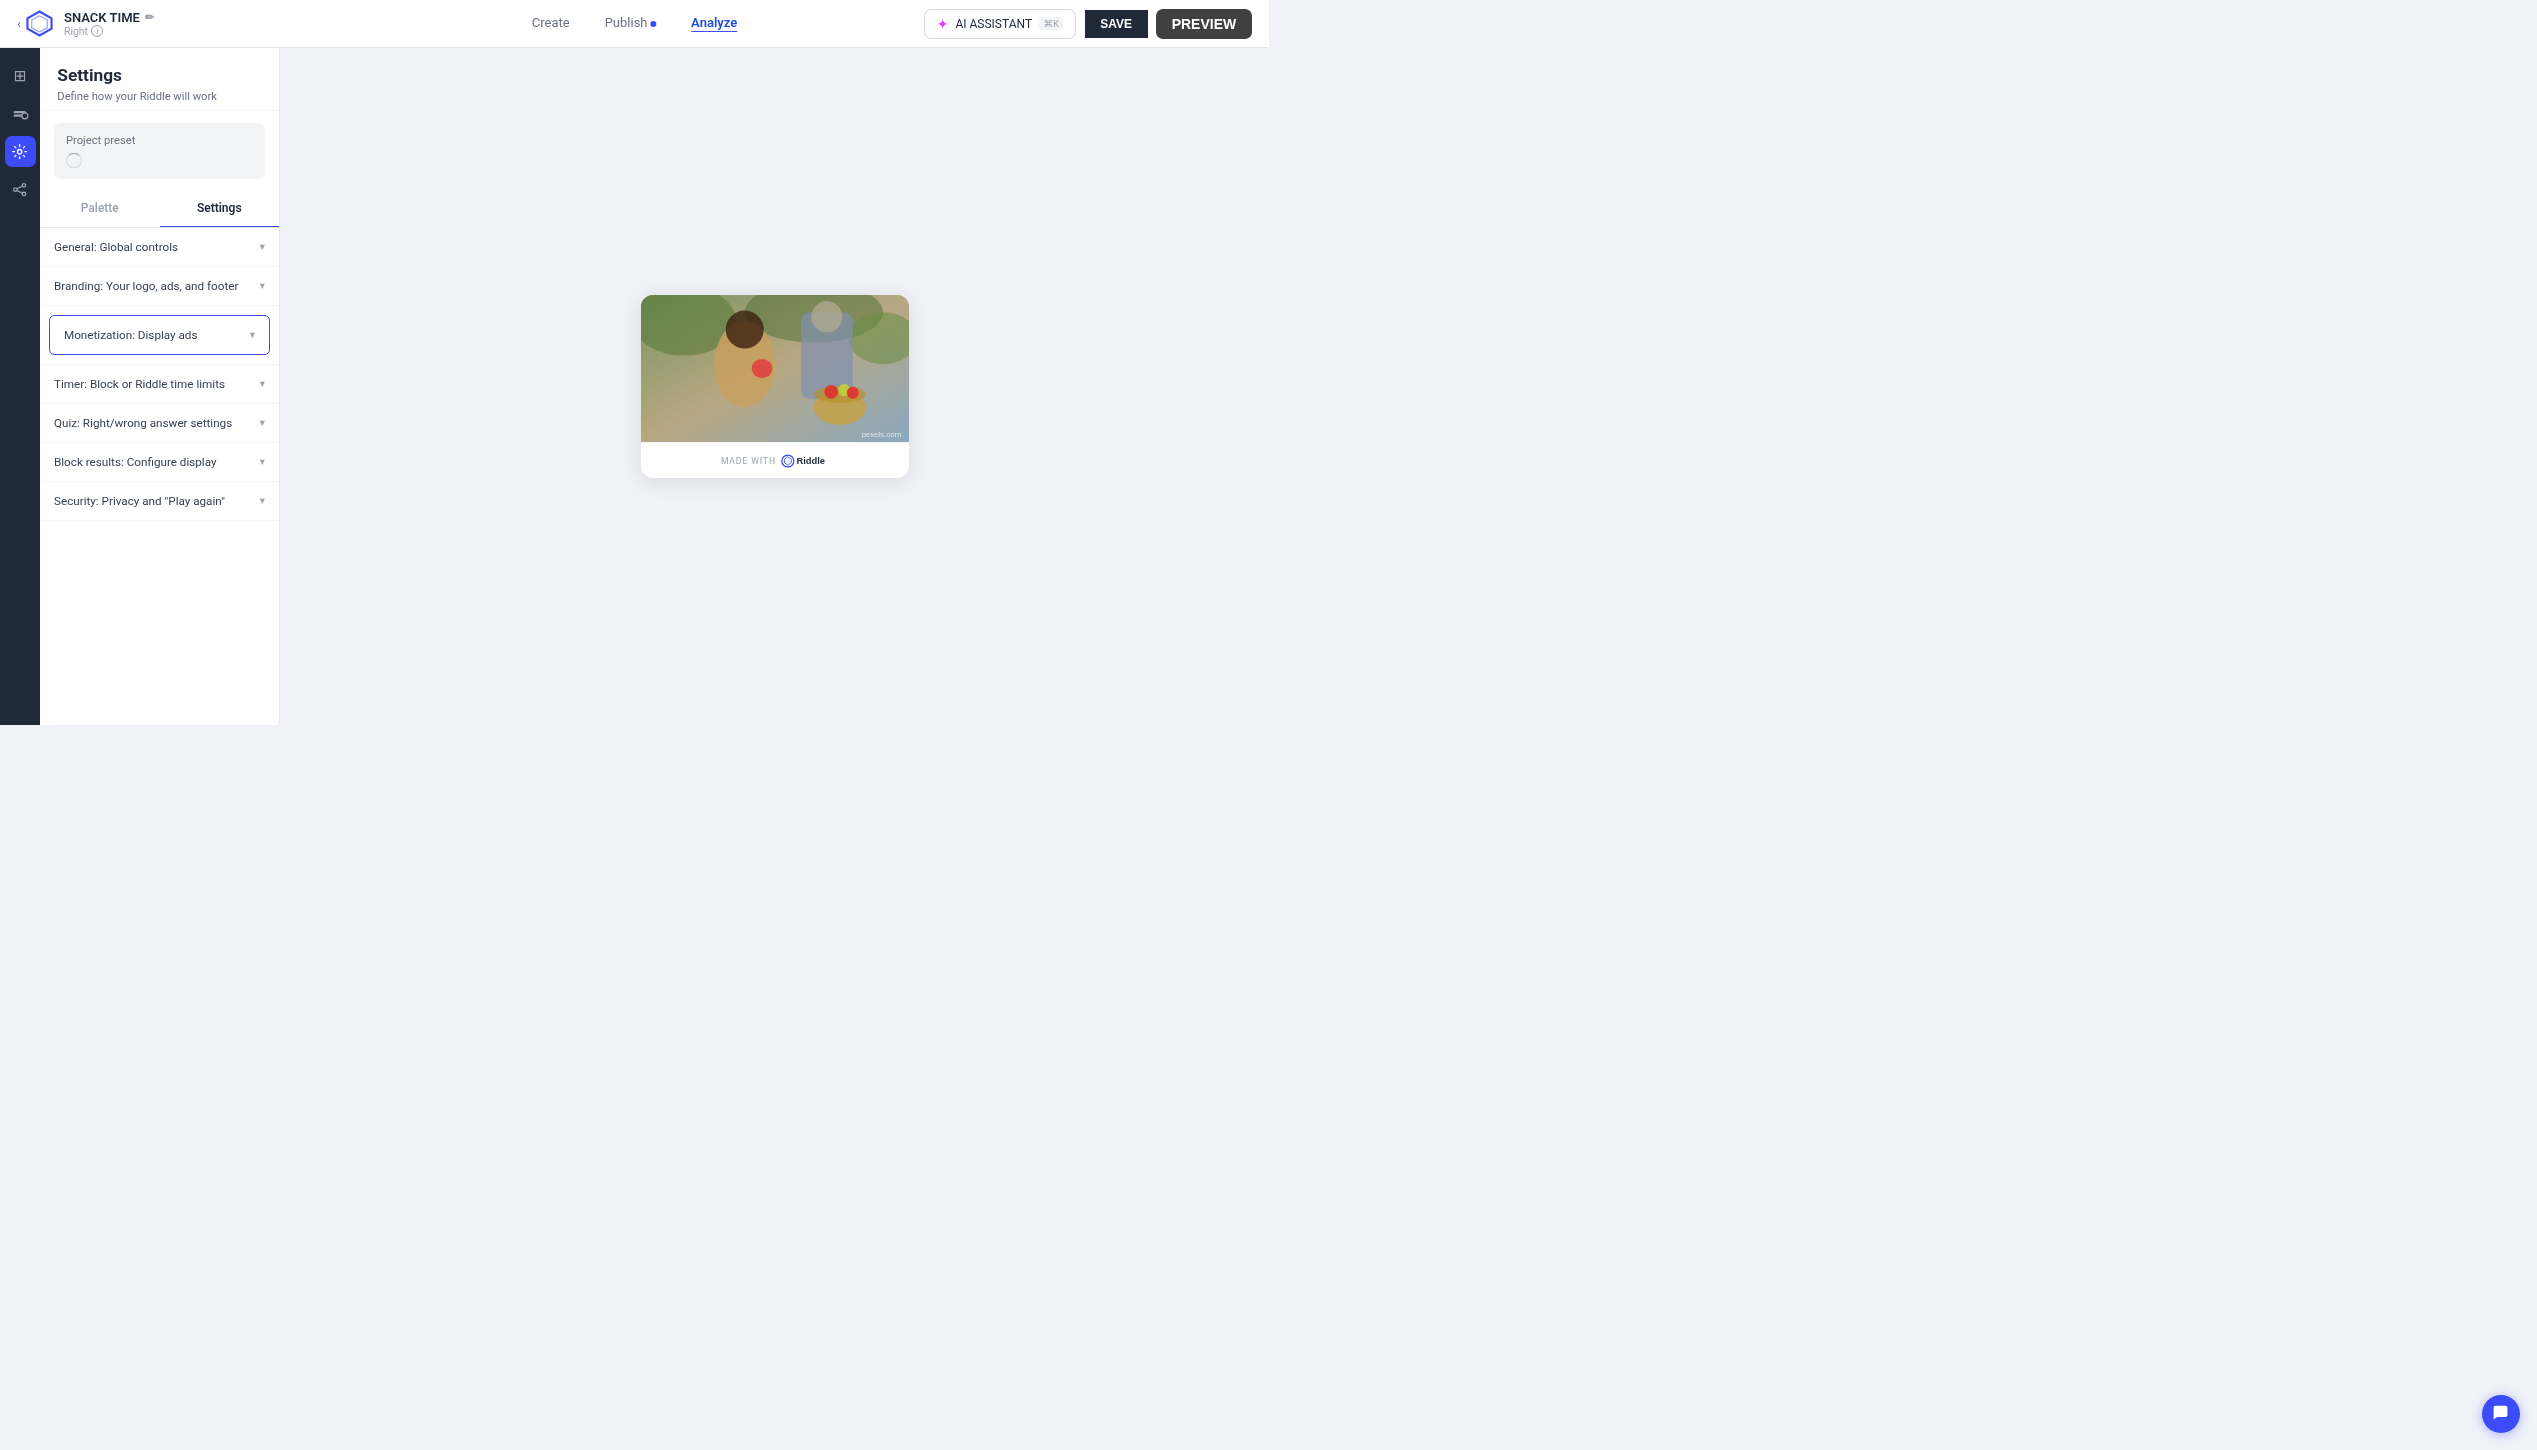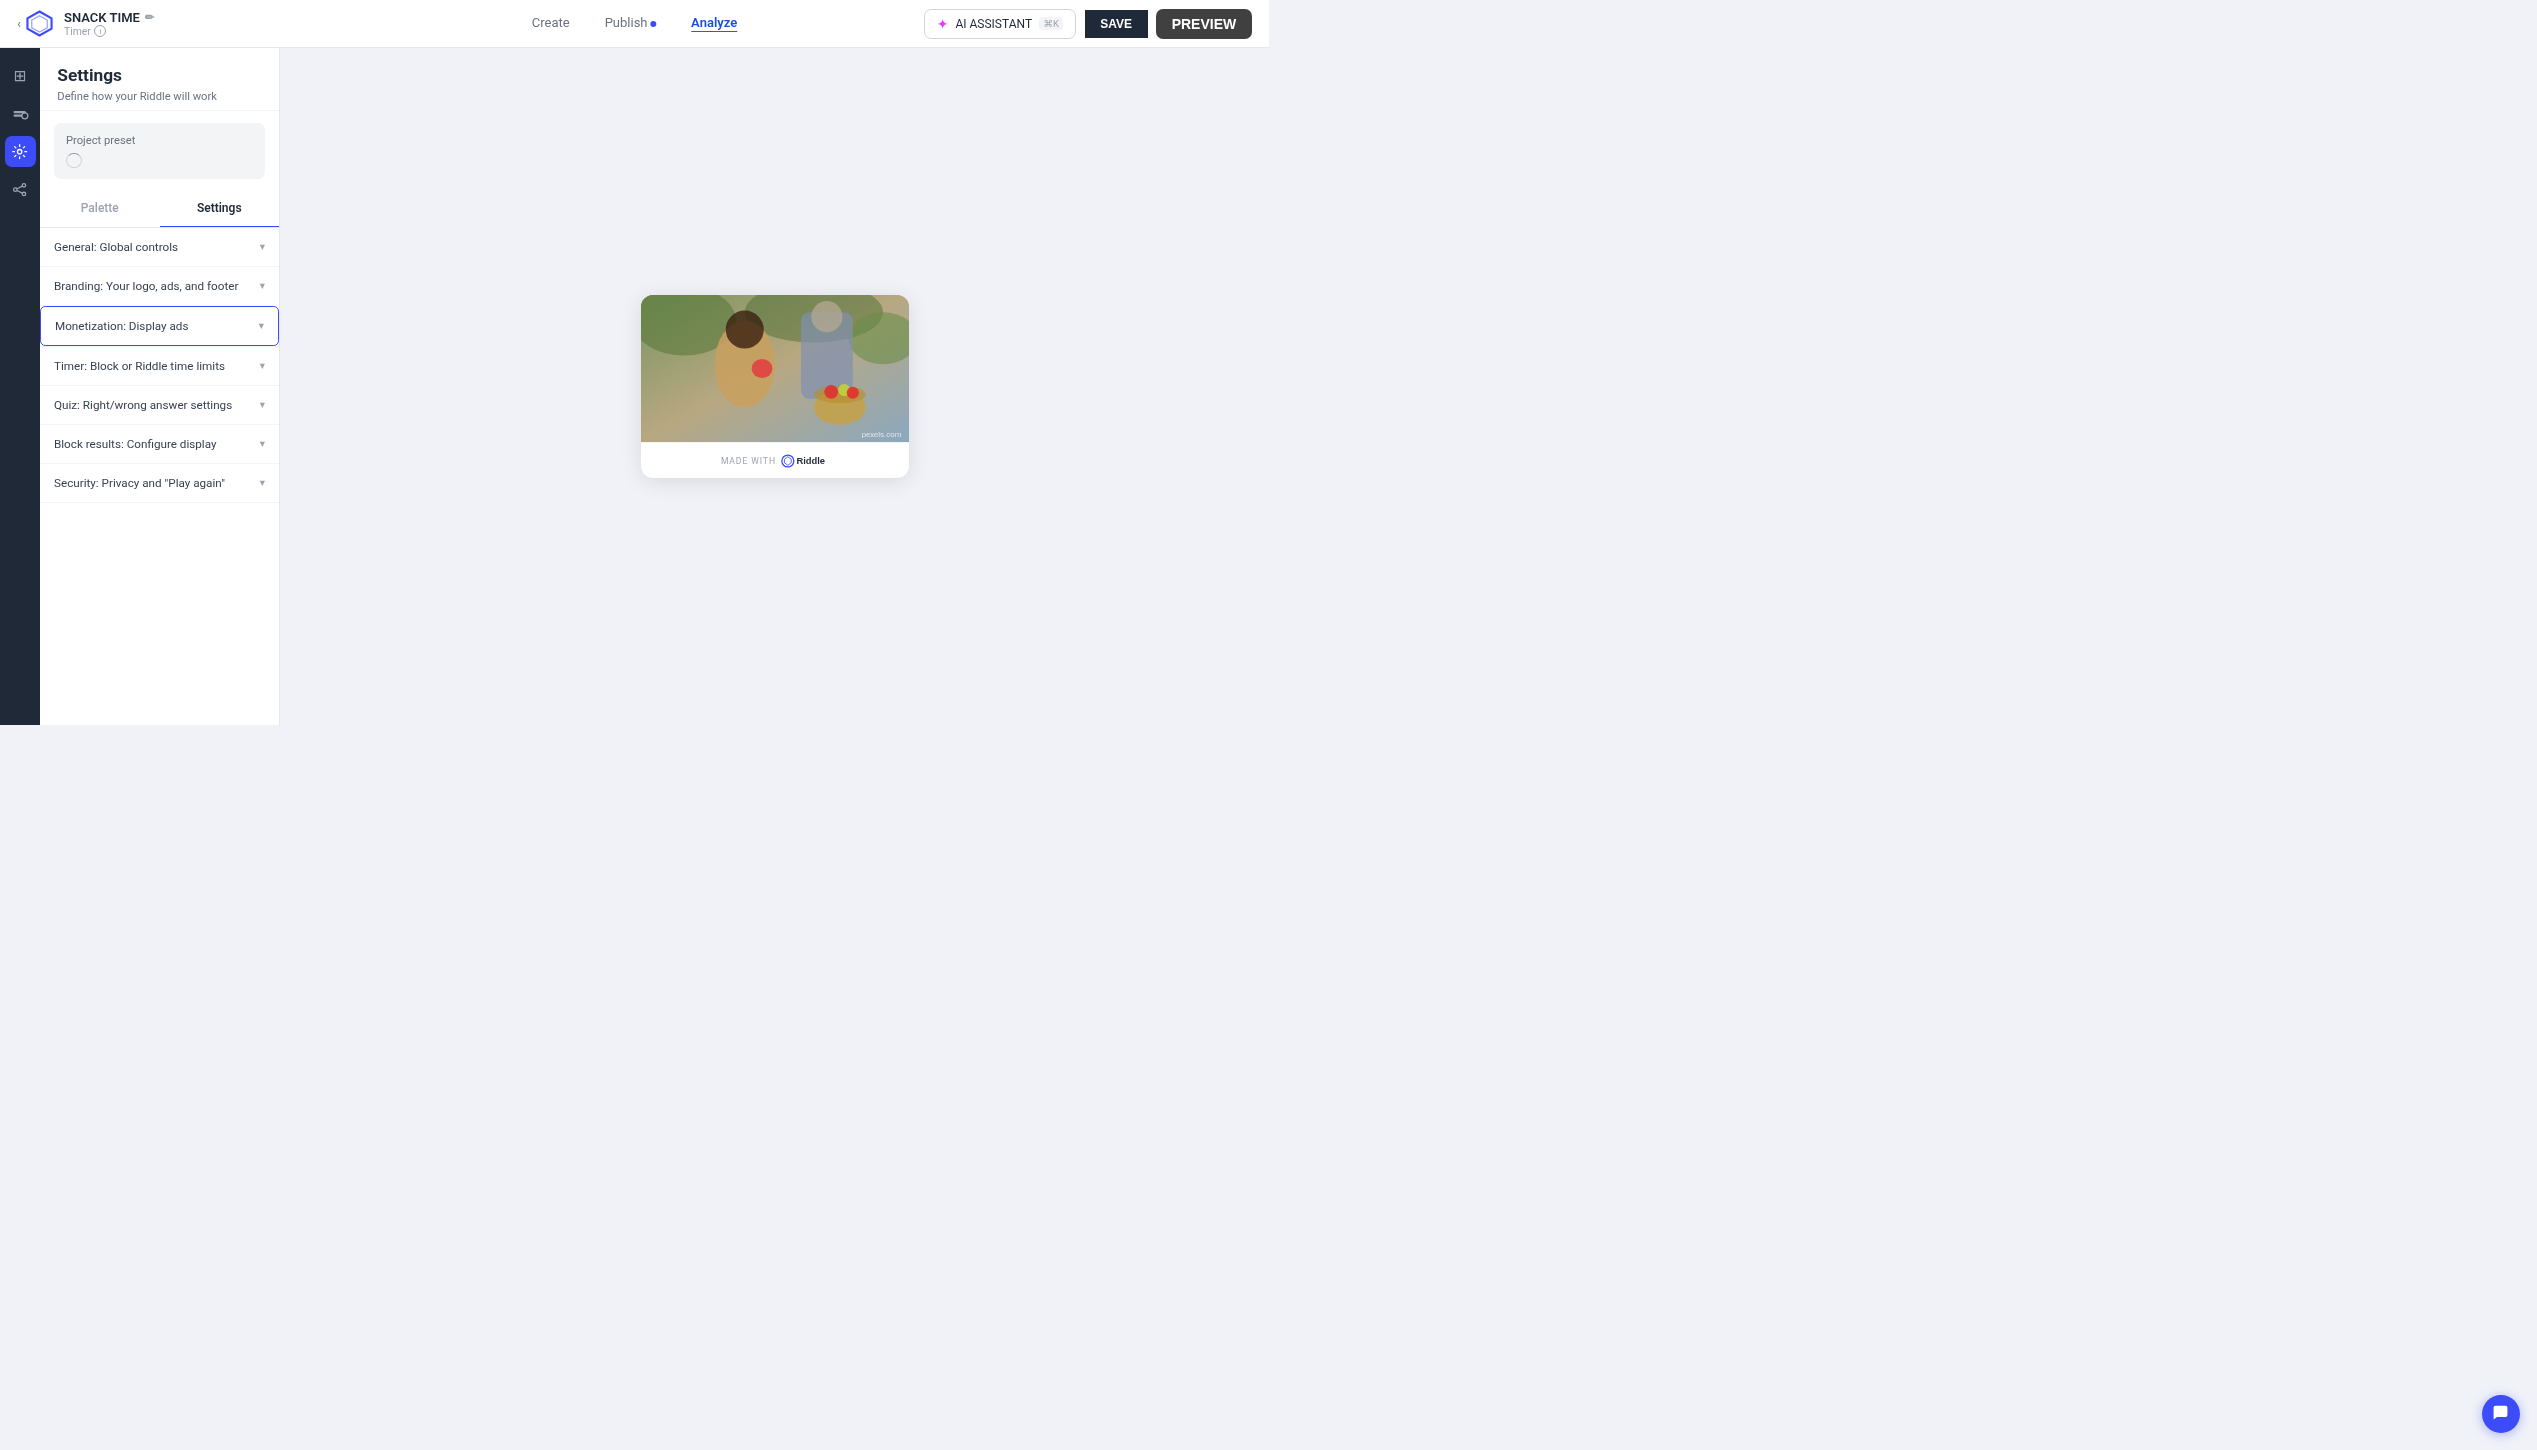--- a/index.html
+++ b/index.html
@@ -357,21 +357,21 @@
         <polygon points="18,4 32,12 32,24 18,32 4,24 4,12" fill="none" stroke="#3b4cf8" stroke-width="2.5"></polygon>
         <polygon points="18,9 27,14 27,23 18,28 9,23 9,14" fill="none" stroke="#3b4cf8" stroke-width="1.5" opacity="0.5"></polygon>
       </svg>
     </div>
     <div class="project-info">
       <div class="project-name">
         <span>SNACK TIME</span>
         <span style="font-size:11.2px;color:#9ca3af;cursor:pointer;">✏</span>
       </div>
       <div class="project-type">
-        <span>Timer</span>
+        <span>Right</span>
         <span style="width:12px;height:12px;border-radius:50%;border:0.9px solid #9ca3af;display:inline-flex;align-items:center;justify-content:center;font-size:7.8px;color:#9ca3af;cursor:pointer;">i</span>
       </div>
     </div>
   </div>
 
   <div class="topnav-center">
     <span class="nav-link">Create</span>
     <span class="nav-link">
       <span>Publish</span><span class="nav-badge"></span>
     </span>
@@ -444,21 +444,21 @@
       </div>
 
       <div class="accordion-item">
         <div class="accordion-header">
           <span>Branding: Your logo, ads, and footer</span>
           <span class="chevron">▾</span>
         </div>
       </div>
 
       <div class="accordion-item highlighted">
-        <div class="accordion-header" style="border:1.7px solid #3b4cf8;border-radius:5.2px;margin:0;gap:20px;">
+        <div class="accordion-header" style="border:1.7px solid #3b4cf8;border-radius:5.2px;margin:9px;gap:20px;">
           <span>Monetization: Display ads</span>
           <span class="chevron">▾</span>
         </div>
       </div>
 
       <div class="accordion-item">
         <div class="accordion-header">
           <span>Timer: Block or Riddle time limits</span>
           <span class="chevron">▾</span>
         </div>

